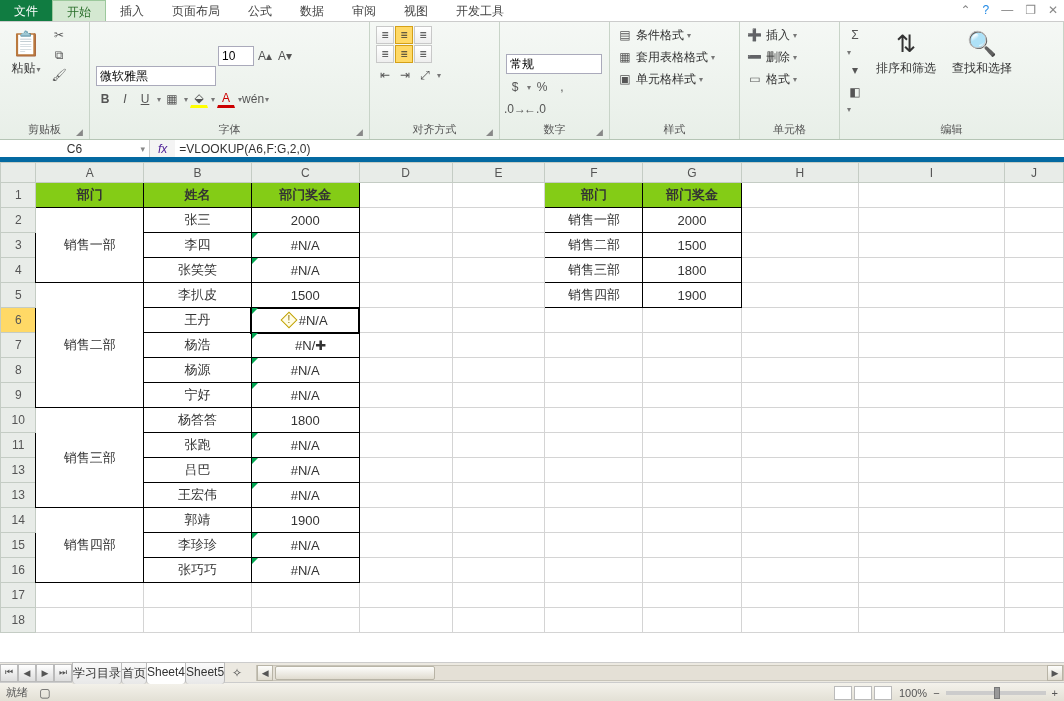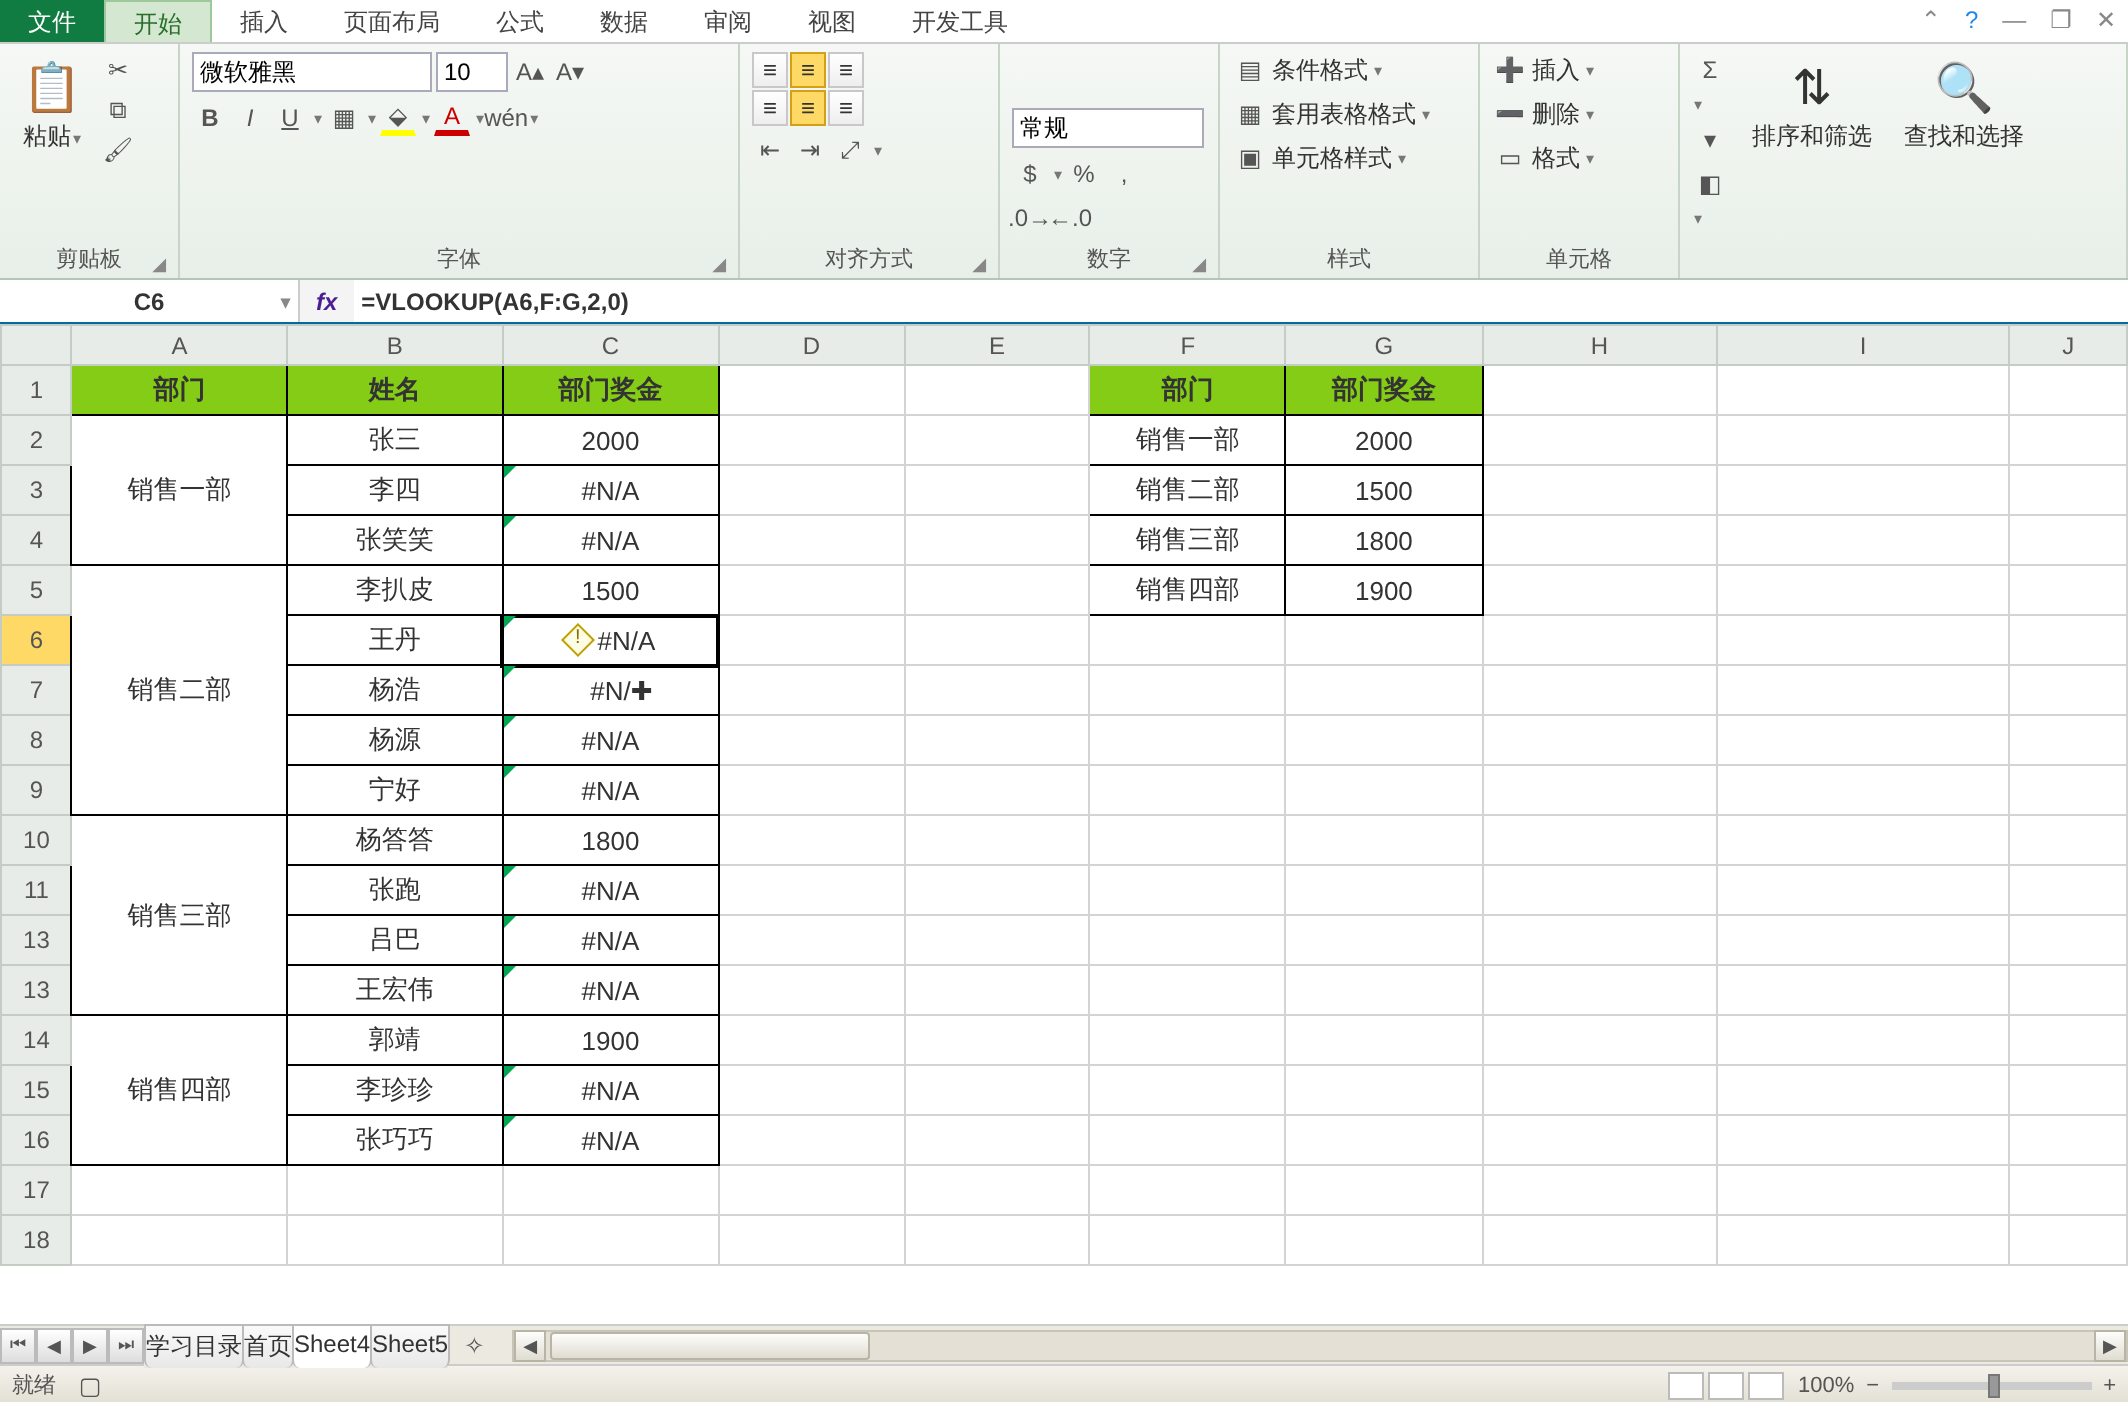--- a/index.html
+++ b/index.html
@@ -20,28 +20,28 @@
 .ribbon-group .label { text-align: center; font-size: 11px; color: #555; padding-top: 2px; position: relative; }
 .ribbon-group .label .launcher { position: absolute; right: 0; bottom: 0; font-size: 9px; color: #888; }
 .rib-btn { display: flex; flex-direction: column; align-items: center; padding: 2px 4px; cursor: pointer; }
 .rib-btn .ico { width: 24px; height: 24px; display: flex; align-items: center; justify-content: center; font-size: 18px; }
 .rib-btn-lg .ico { width: 32px; height: 32px; font-size: 24px; }
 .rib-col { display: flex; flex-direction: column; gap: 2px; }
 .rib-row { display: flex; gap: 2px; align-items: center; }
 .mini-ico { width: 18px; height: 18px; display: inline-flex; align-items: center; justify-content: center; font-size: 12px; color: #555; border: 1px solid transparent; }
 .dd { font-size: 8px; color: #777; margin-left: 1px; }
 .font-combo { border: 1px solid #aab; background: #fff; height: 20px; font-size: 12px; padding: 1px 3px; }
-.font-name { width: 120px; }
+.font-name { width: 120px; margin-top: 40px; }
 .font-size { width: 36px; }
 .align-grid { display: grid; grid-template-columns: repeat(3,18px); gap: 1px; }
 .align-btn { width: 18px; height: 18px; border: 1px solid #c8c8c8; background: linear-gradient(#fff,#eee); display: flex; align-items: center; justify-content: center; }
 .align-btn.sel { background: #ffd966; border-color: #d4a017; }
 
 
-.fbar { display: flex; border-bottom: 1px solid #0369a1; height: 22px; background: #f4f4f4; font-weight: bold; }
+.fbar { display: flex; border-bottom: 5px solid #0369a1; height: 22px; background: #f4f4f4; }
 .fbar .namebox { width: 150px; text-align: center; border-right: 1px solid #ccc; background: #fff; height: 100%; display: flex; align-items: center; justify-content: center; position: relative; }
 .fbar .namebox .dd2 { position: absolute; right: 4px; color: #888; font-size: 9px; }
 .fbar .fxarea { display: flex; align-items: center; flex: 1; }
 .fbar .fx { font-style: italic; padding: 0 8px; color: #4c1d95; }
 .fbar .formula { flex: 1; padding-left: 4px; background: #fff; height: 100%; display: flex; align-items: center; }
 
 
 .sheet-wrap { position: relative; height: 500px; overflow: hidden; background: #fff; }
 .grid { border-collapse: collapse; table-layout: fixed; }
 .grid th.corner { width: 36px; height: 20px; background: #e8ece8; border: 1px solid #c4ccc4; }
@@ -241,20 +241,21 @@
       </div>
       <div class="rib-btn rib-btn-lg">
         <div class="ico">⇅</div>
         <div>排序和筛选</div>
       </div>
       <div class="rib-btn rib-btn-lg">
         <div class="ico">🔍</div>
         <div>查找和选择</div>
       </div>
     </div>
+    <div class="label">编辑</div>
   </div>
 </div>
 
 <div class="fbar">
   <div class="namebox">
       <span>C6</span>
       <span class="dd2">▾</span>
     </div>
   <div class="fxarea">
     <span class="fx">fx</span>

